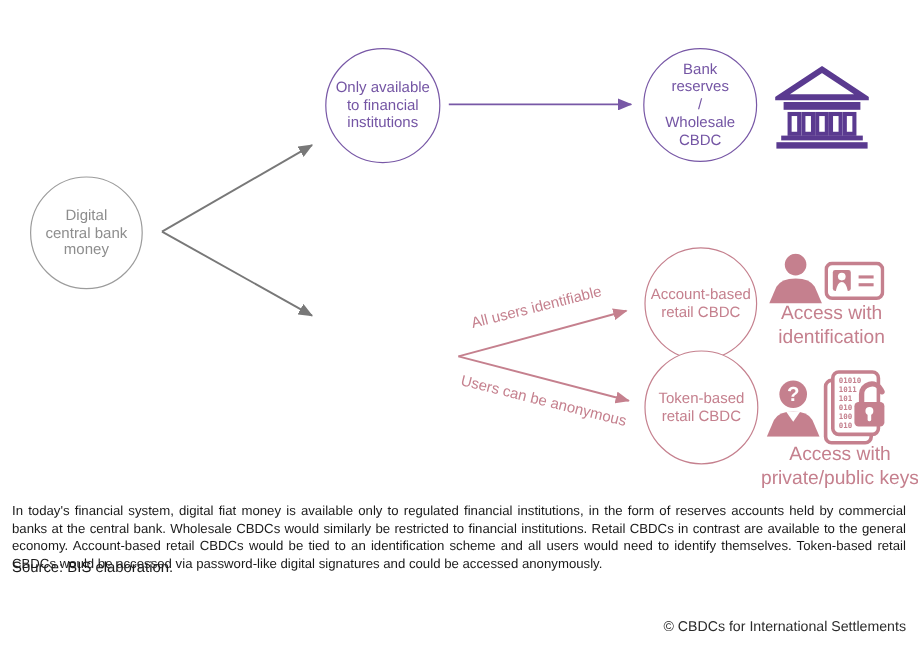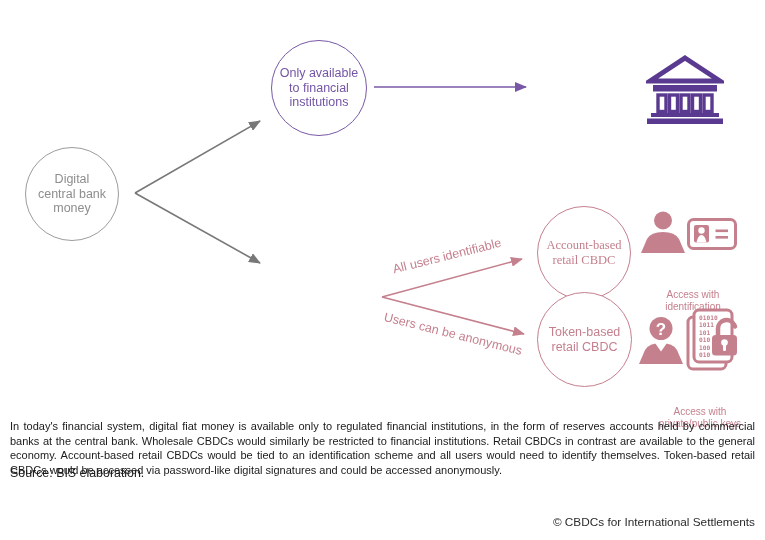--- a/index.html
+++ b/index.html
@@ -18,22 +18,22 @@
     text-align:center; font-size:12.5px; line-height:1.18;
   }
   .circle span { white-space:pre-line; }
   .c-gray   { border:1.5px solid #9c9c9c; color:#8d8d8d; }
   .c-purple { border:1.5px solid #7858a6; color:#7455a4; }
   .c-pink   { border:1.5px solid #c5808e; color:#c5808e; }
   .edge-label {
     position:absolute; color:#c5808e; font-size:12.5px; white-space:nowrap;
   }
   .caption {
-    position:absolute; color:#c5808e; font-size:10px; line-height:1.22;
-    text-align:center; white-space:pre-line;margin-top:37px;
+    position:absolute; color:#c5808e; font-size:16px; line-height:1.22;
+    text-align:center; white-space:pre-line;
   }
   .icon { position:absolute; }
   .note {
     position:absolute; left:10px; right:10px; top:419px;
     font-size:11px; line-height:1.33; color:#1a1a1a; text-align:justify;
   }
   .source { position:absolute; left:10px; top:466px; font-size:12.4px; color:#1a1a1a; }
   .copyright {
     position:absolute; right:10px; top:515px; font-size:11.8px; color:#2b2b2b;
     text-align:right;
@@ -69,23 +69,30 @@
 central bank
 money</span>
   </div>
 
   <div class="circle c-purple" style="left:271px; top:40px; width:94px; height:94px;">
     <span>Only available
 to financial
 institutions</span>
   </div>
 
+  <div class="circle c-purple" style="left:536px; top:40px; width:93px; height:93px;">
+    <span>Bank
+reserves
+/
+Wholesale
+CBDC</span>
+  </div>
 
 
-  <div class="circle c-pink" style="left:537px; top:206px; width:92px; height:92px;font-family:Liberation Serif, serif;">
+  <div class="circle c-pink" style="left:537px; top:206px; width:92px; height:92px;">
     <span>Account-based
 retail CBDC</span>
   </div>
 
   <div class="circle c-pink" style="left:537px; top:292px; width:93px; height:93px;">
     <span>Token-based
 retail CBDC</span>
   </div>
 
   <div class="edge-label" style="left:447px; top:256px; transform:translate(-50%,-50%) rotate(-14deg);">All users identifiable</div>

